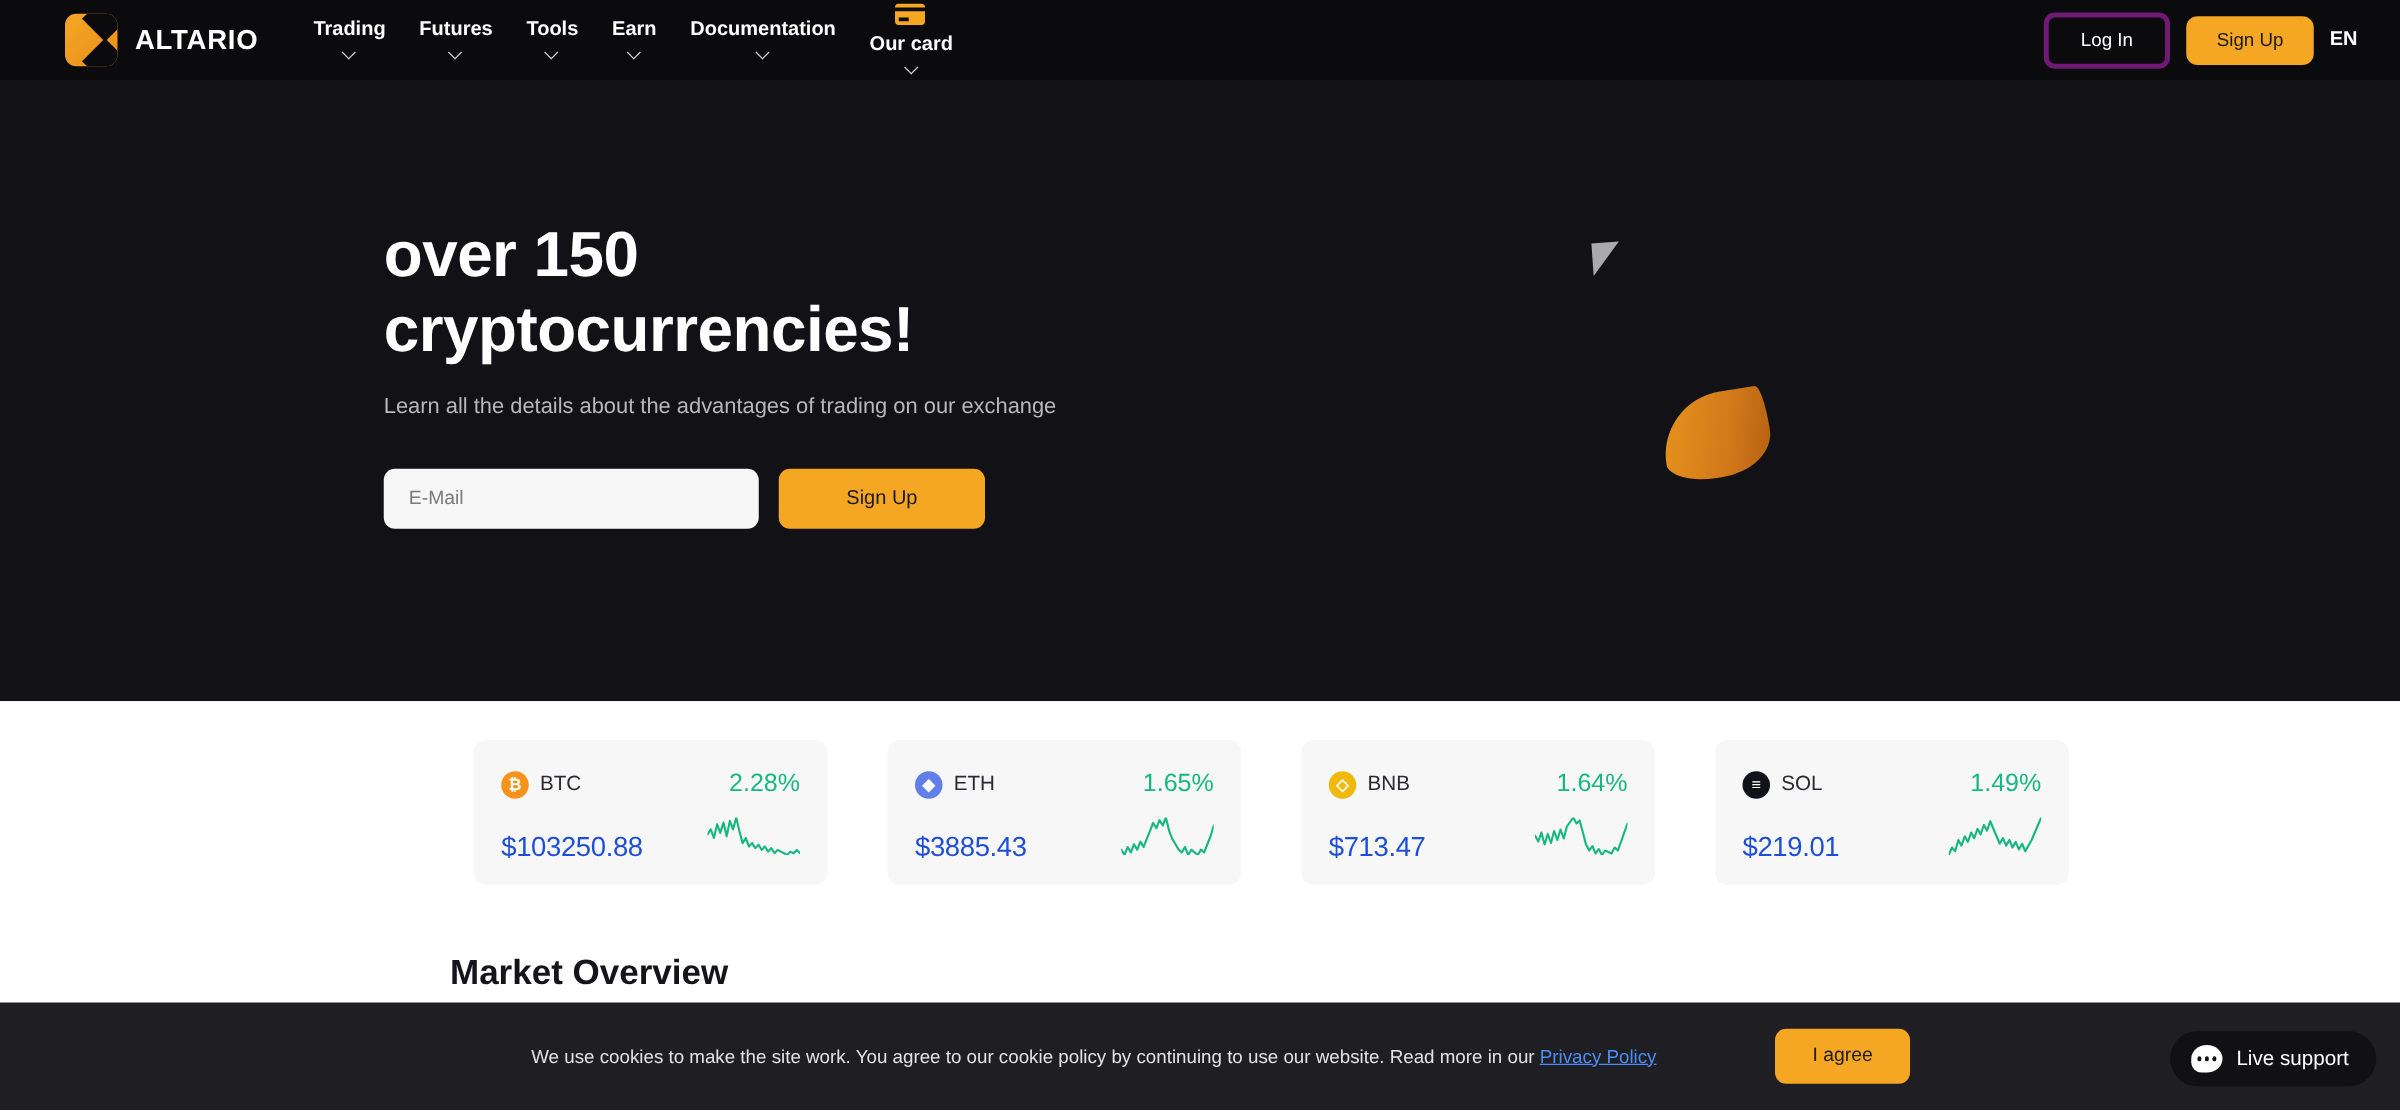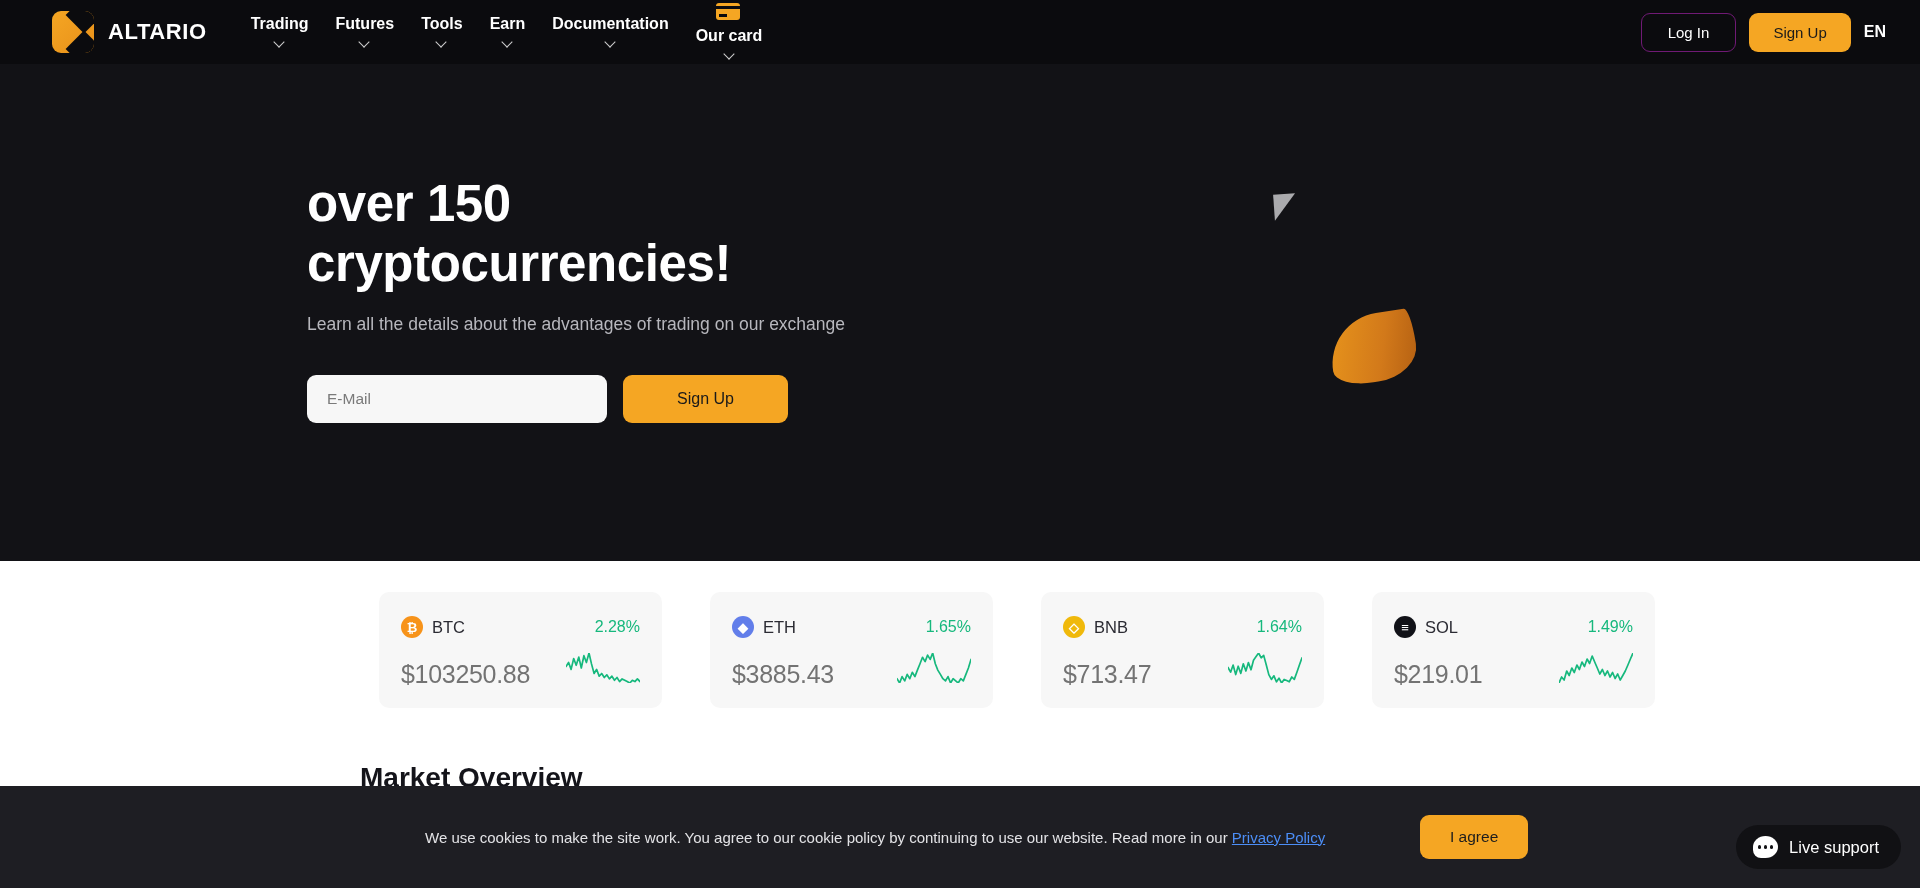--- a/index.html
+++ b/index.html
@@ -52,21 +52,21 @@
   }
   .card-icon::before{
     content:""; position:absolute; left:0; top:3px; width:100%; height:2.5px; background:#0b0b0e;
   }
   .card-icon::after{
     content:""; position:absolute; left:3px; bottom:3.5px; width:8px; height:2.5px; background:#0b0b0e;
   }
 
   .header-right{ margin-left:auto; display:flex; align-items:center; gap:13px; }
   .btn-login{
-    background:transparent; border:1px solid #701a75; color:#fff;
+    background:transparent; border:4px solid #701a75; color:#fff;
     font-size:15px; border-radius:9px; padding:10px 26px; cursor:pointer;
     font-family:inherit;
   }
   .btn-signup-top{
     background:#f5a623; border:none; color:#1a1a1a; font-weight:500;
     font-size:15px; border-radius:9px; padding:11px 24px; cursor:pointer;
     font-family:inherit;
   }
   .lang{ color:#fff; font-size:16px; font-weight:700; cursor:pointer; }
 
@@ -125,34 +125,34 @@
   .coin-badge{
     width:22px; height:22px; border-radius:50%; flex:none;
     display:flex; align-items:center; justify-content:center;
     font-size:13px; font-weight:700; color:#fff; margin-right:9px;
   }
   .c-btc{ background:#f7931a; }
   .c-eth{ background:#627eea; }
   .c-bnb{ background:#f0b90b; }
   .c-sol{ background:#111218; }
   .coin-sym{ color:#2b2b33; font-size:16.5px; font-weight:500; }
-  .t-change{ margin-left:auto; color:#16b87d; font-size:16px; }
+  .t-change{ margin-left:auto; color:#16b87d; font-size:20px; }
   .t-bottom{ display:flex; align-items:flex-end; margin-top:15px; }
-  .t-price{ color:#737373; font-size:25px; font-weight:500; letter-spacing:-.3px; }
+  .t-price{ color:#1d4ed8; font-size:22px; font-weight:500; letter-spacing:-.3px; }
   .spark{ margin-left:auto; margin-bottom:2px; }
 
   
   .section-title{
     position:absolute; left:360px; top:762px;
     font-size:28px; font-weight:700; color:#14141a;
   }
 
   
   .cookie-bar{
-    position:absolute; left:0; bottom:0; width:1920px; height:102px;
+    position:absolute; left:0; bottom:0; width:1920px; height:86px;
     background:#1e1e23; display:flex; align-items:center; z-index:40;
   }
   .cookie-text{
     position:absolute; left:425px; color:#e3e3e6; font-size:15px;
   }
   .cookie-link{ color:#4c8ef7; text-decoration:underline; cursor:pointer; }
   .btn-agree{
     position:absolute; left:1420px;
     background:#f5a623; border:none; color:#1d1d1d; font-size:15.5px;
     border-radius:9px; padding:13px 30px; cursor:pointer; font-family:inherit;

